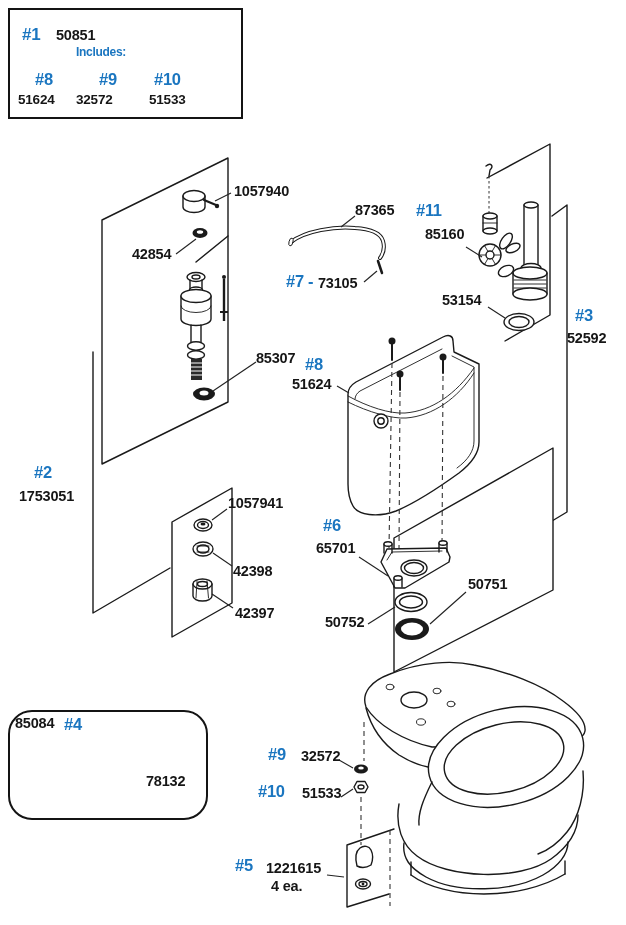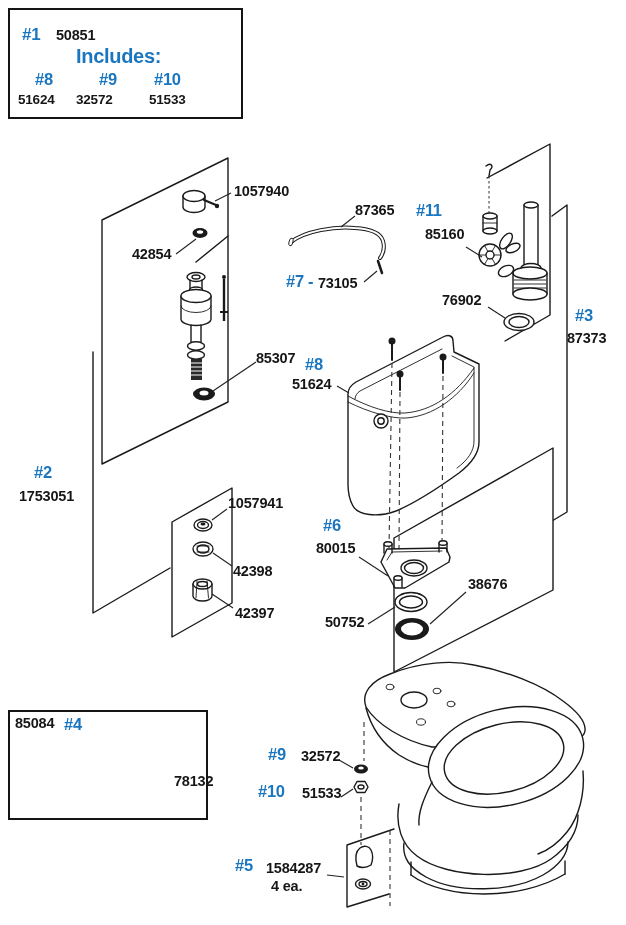--- a/index.html
+++ b/index.html
@@ -5,21 +5,21 @@
   html,body{margin:0;padding:0;background:#fff;}
   #stage{position:relative;width:626px;height:925px;background:#fff;overflow:hidden;
          font-family:"Liberation Sans",sans-serif;}
   #art{position:absolute;left:0;top:0;width:626px;height:925px;}
   .lbl{position:absolute;white-space:nowrap;line-height:1.05;}
   .ref{font-weight:bold;font-size:16.5px;color:#1B76C0;letter-spacing:-0.3px;}
   .num{font-weight:bold;font-size:14.5px;color:#161616;letter-spacing:-0.2px;}
   .small{font-size:13.5px;}
   .box{position:absolute;background:#fff;border:2.5px solid #141414;}
   #box1{left:8px;top:8px;width:231px;height:107px;}
-  #box4{left:8px;top:710px;width:196px;height:106px;border-width:2px;}
+  #box4{left:8px;top:710px;width:196px;height:106px;border-width:2px;border-radius:24px;}
   .ln{stroke:#1a1a1a;stroke-width:1.4;fill:none;stroke-linecap:round;stroke-linejoin:round;}
   .fw{fill:#fff;}
   .fd{fill:#1a1a1a;}
   .ldr{stroke:#222;stroke-width:1.1;fill:none;}
   .dash{stroke:#333;stroke-width:1.1;fill:none;stroke-dasharray:5 4;}
   .dash2{stroke:#333;stroke-width:1;fill:none;stroke-dasharray:2.5 2.5;}
   .thin{stroke-width:0.9;}
 </style>
 </head>
 <body>
@@ -248,58 +248,58 @@
       <circle class="ln fw" cx="131" cy="757" r="7.5"></circle>
       <circle class="ln" cx="131" cy="757" r="3.8"></circle>
       <path d="M125,761 A7.5,7.5 0 0 0 136,761" style="stroke:#1a1a1a;stroke-width:2;fill:none"></path>
       <path class="ldr" d="M152,776 L139,764"></path>
     </g>
   </svg>
 
   <div id="box1" class="box">
     <span class="lbl ref" style="left:12px;top:16px;font-size:17px">#1</span>
     <span class="lbl num" style="left:46px;top:18px">50851</span>
-    <span class="lbl ref" style="left:66px;top:36px;font-size:20px">Includes:</span>
+    <span class="lbl ref" style="left:66px;top:36px;font-size:12px">Includes:</span>
     <span class="lbl ref" style="left:25px;top:61px">#8</span>
     <span class="lbl ref" style="left:89px;top:61px">#9</span>
     <span class="lbl ref" style="left:144px;top:61px">#10</span>
     <span class="lbl num small" style="left:8px;top:83px">51624</span>
     <span class="lbl num small" style="left:66px;top:83px">32572</span>
     <span class="lbl num small" style="left:139px;top:83px">51533</span>
   </div>
 
   <div id="box4" class="box">
     <span class="lbl num" style="left:5px;top:4px">85084</span>
     <span class="lbl ref" style="left:54px;top:4px">#4</span>
-    <span class="lbl num" style="left:164px;top:62px">78132</span>
+    <span class="lbl num" style="left:136px;top:62px">78132</span>
   </div>
 
   <span class="lbl num" style="left:234px;top:184px">1057940</span>
   <span class="lbl num" style="left:132px;top:247px">42854</span>
   <span class="lbl num" style="left:355px;top:203px">87365</span>
   <span class="lbl ref" style="left:286px;top:273px">#7 -</span>
   <span class="lbl num" style="left:318px;top:276px">73105</span>
   <span class="lbl ref" style="left:416px;top:202px">#11</span>
   <span class="lbl num" style="left:425px;top:227px">85160</span>
-  <span class="lbl num" style="left:442px;top:293px">76902</span>
+  <span class="lbl num" style="left:442px;top:293px">53154</span>
   <span class="lbl ref" style="left:575px;top:307px">#3</span>
-  <span class="lbl num" style="left:567px;top:331px">87373</span>
+  <span class="lbl num" style="left:567px;top:331px">52592</span>
   <span class="lbl num" style="left:256px;top:351px">85307</span>
   <span class="lbl ref" style="left:305px;top:356px">#8</span>
   <span class="lbl num" style="left:292px;top:377px">51624</span>
   <span class="lbl ref" style="left:34px;top:464px">#2</span>
   <span class="lbl num" style="left:19px;top:489px">1753051</span>
   <span class="lbl num" style="left:228px;top:496px">1057941</span>
   <span class="lbl num" style="left:233px;top:564px">42398</span>
   <span class="lbl num" style="left:235px;top:606px">42397</span>
   <span class="lbl ref" style="left:323px;top:517px">#6</span>
-  <span class="lbl num" style="left:316px;top:541px">80015</span>
-  <span class="lbl num" style="left:468px;top:577px">38676</span>
+  <span class="lbl num" style="left:316px;top:541px">65701</span>
+  <span class="lbl num" style="left:468px;top:577px">50751</span>
   <span class="lbl num" style="left:325px;top:615px">50752</span>
   <span class="lbl ref" style="left:268px;top:746px">#9</span>
   <span class="lbl num" style="left:301px;top:749px">32572</span>
   <span class="lbl ref" style="left:258px;top:783px">#10</span>
   <span class="lbl num" style="left:302px;top:786px">51533</span>
   <span class="lbl ref" style="left:235px;top:857px">#5</span>
-  <span class="lbl num" style="left:266px;top:861px">1584287</span>
+  <span class="lbl num" style="left:266px;top:861px">1221615</span>
   <span class="lbl num" style="left:271px;top:879px">4 ea.</span>
 
 </div>
 
 </body></html>

